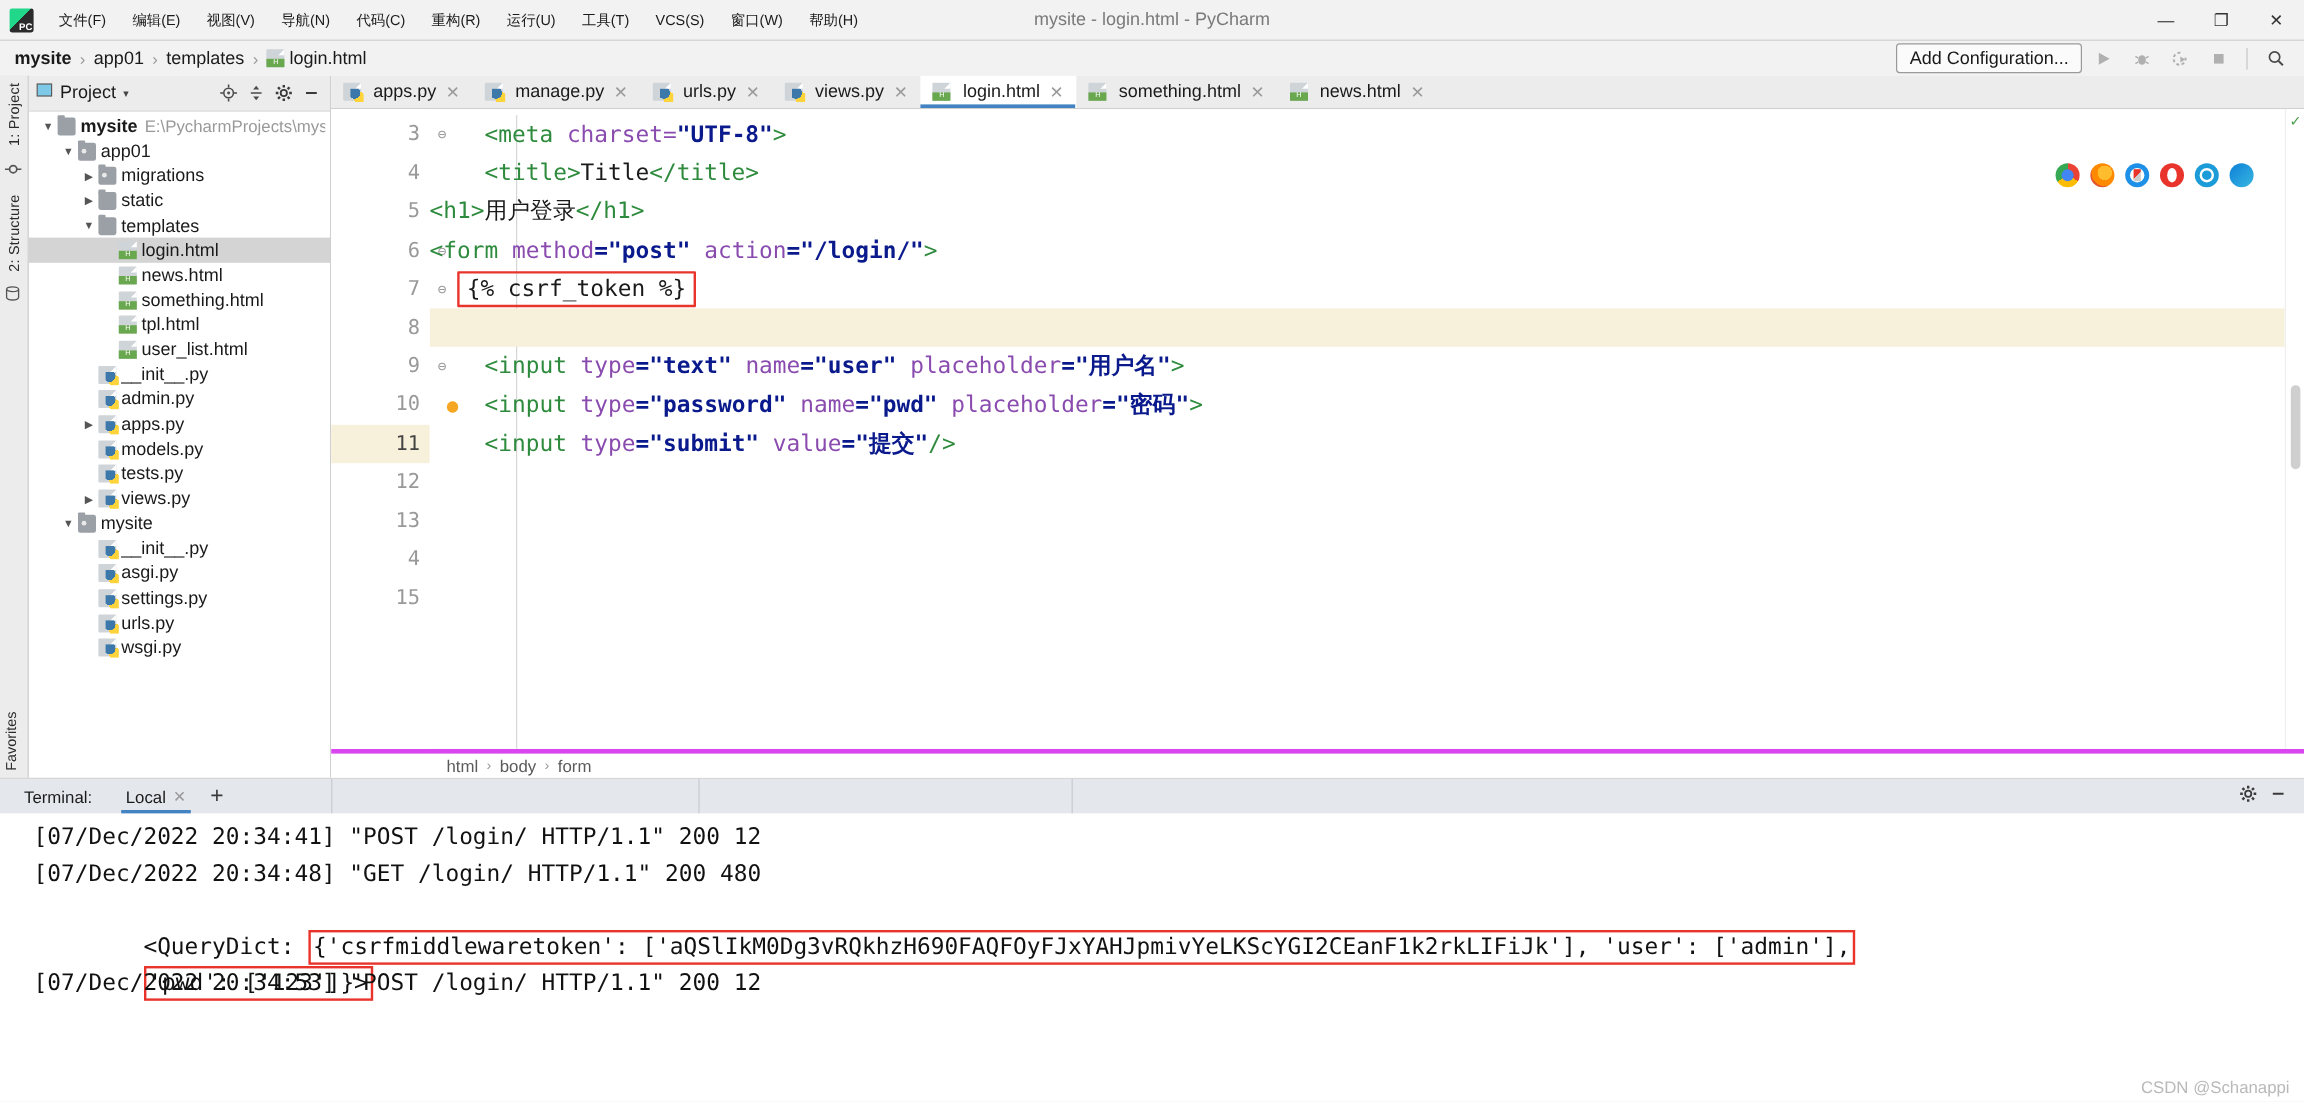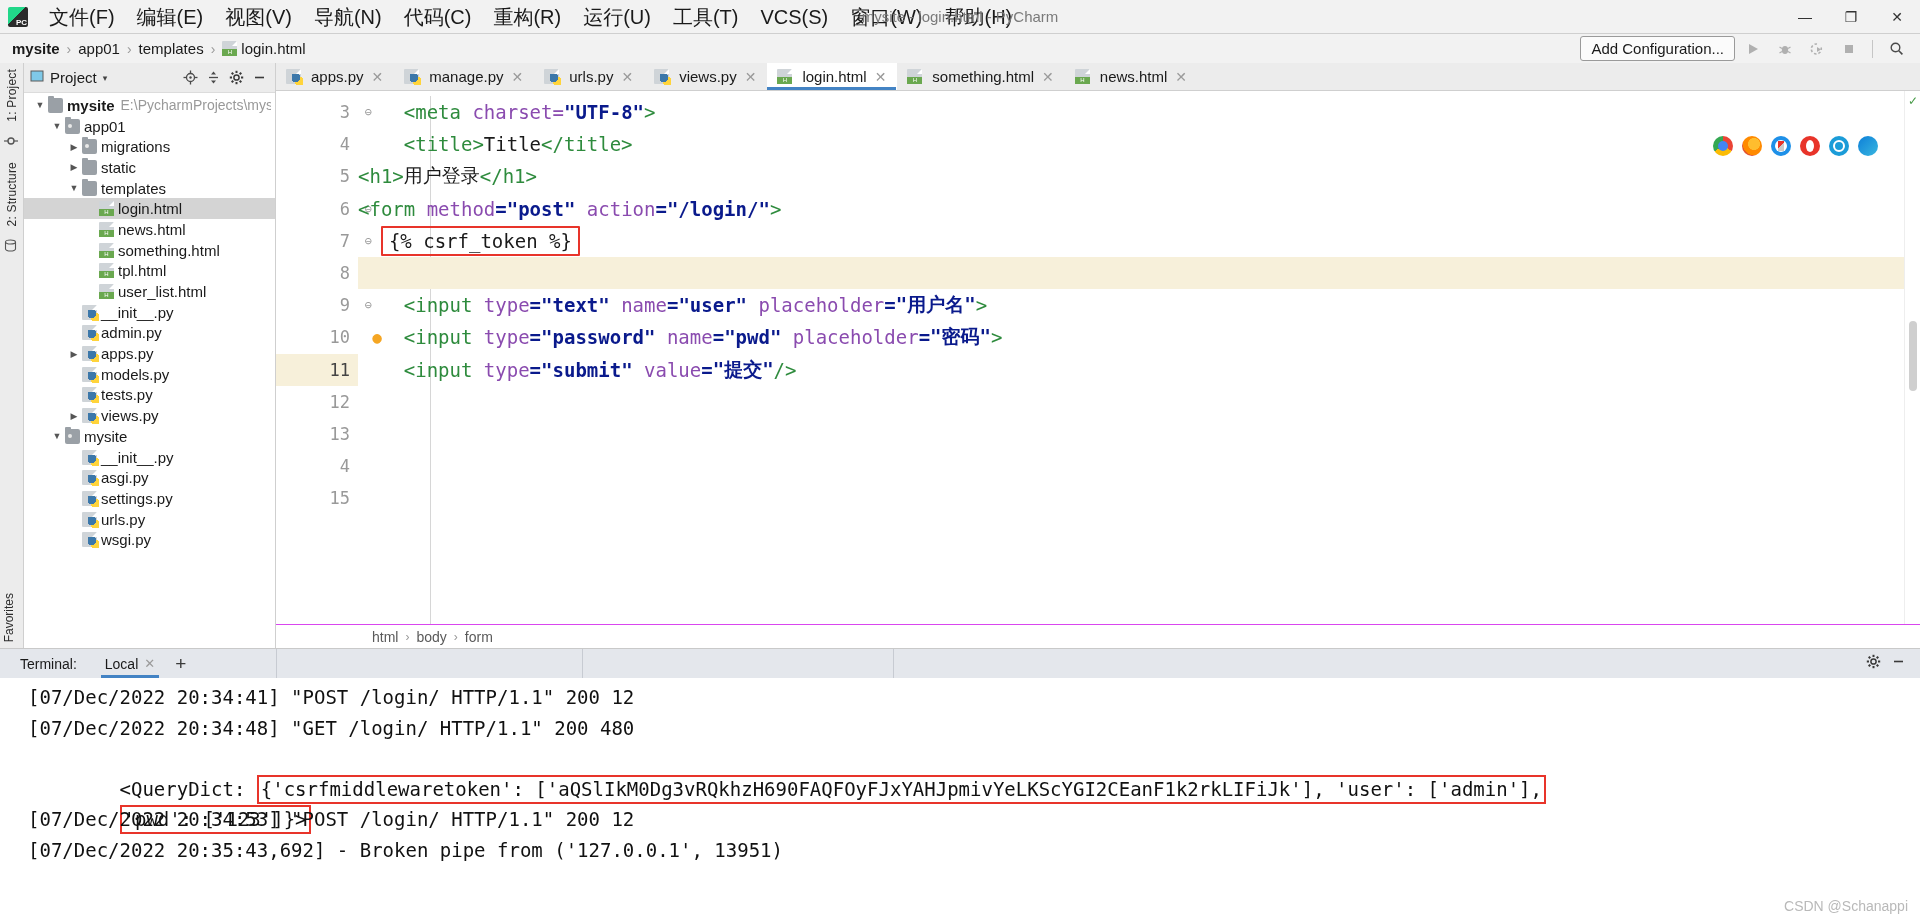--- a/index.html
+++ b/index.html
@@ -23,21 +23,21 @@
     width: 20px; height: 20px; margin: 0 10px 0 8px; flex: none;
     background: linear-gradient(135deg,#21d789 0%,#21d789 45%,#2b2b2b 45%,#2b2b2b 100%);
     border-radius: 2px; position: relative;
   }
   .pc-logo::after {
     content: "PC"; position: absolute; right: 1px; bottom: 0px;
     font-size: 8px; color: #fff; font-family: "Liberation Sans", sans-serif; font-weight:bold;
   }
   .menu { display: flex; align-items: center; gap: 0px; }
   .menu-item {
-    padding: 4px 11px; font-size: 20px; color: #1a1a1a; white-space: nowrap;
+    padding: 4px 11px; font-size: 12px; color: #1a1a1a; white-space: nowrap;
     font-family: "Liberation Sans", sans-serif; line-height: 20px;
   }
   .win-title {
     position: absolute; left: 0; right: 0; top: 0; height: 33px;
     display: flex; align-items: center; justify-content: center;
     color: #7a7a7a; font-size: 15px; pointer-events: none;
   }
   .win-ctrl { margin-left: auto; display: flex; align-items: center; z-index: 3; }
   .win-btn {
     width: 46px; height: 33px; display: flex; align-items: center; justify-content: center;
@@ -153,21 +153,21 @@
   .val { color: #0a1a8c; font-weight: bold; }
   .txt { color: #1a1a1a; }
   .punct { color: #1a1a1a; }
   .bulb { color: #f5a623; font-size: 15px; }
   .hl-box {
     border: 2px solid #e8342a; padding: 1px 6px; display: inline-block;
     line-height: 24px; border-radius: 1px; text-align: center;
   }
   .bc-bar {
     height: 24px; display: flex; align-items: center; background: #fff;
-    border-top: 1px solid #d946ef; flex: none; padding-left: 96px; gap: 7px;
+    border-top: 4px solid #d946ef; flex: none; padding-left: 96px; gap: 7px;
     font-size: 14px; color: #5a5a5a;
   }
   .bc-sep { color: #9a9a9a; font-size: 12px; }
   .right-rail {
     width: 16px; flex: none; background:#fff; border-left:1px solid #eee; position: relative;
   }
   .rail-check { position:absolute; top:3px; left:3px; color:#4a9c4a; font-size:12px; }
   .scroll-thumb { position:absolute; right:3px; top:230px; width:8px; height:70px; background:#cfcfcf; border-radius:4px; }
 
   
@@ -699,18 +699,17 @@
     <div class="term-body">
       <div class="tline">[07/Dec/2022 20:34:41] "POST /login/ HTTP/1.1" 200 12</div>
       <div class="tline">[07/Dec/2022 20:34:48] "GET /login/ HTTP/1.1" 200 480</div>
       <div class="tline" style="height:30.5px;">
         <span>&lt;QueryDict: </span><span class="mark">{'csrfmiddlewaretoken': ['aQSlIkM0Dg3vRQkhzH690FAQFOyFJxYAHJpmivYeLKScYGI2CEanF1k2rkLIFiJk'], 'user': ['admin'],</span>
       </div>
       <div class="tline" style="height:30.5px;">
         <span class="mark">'pwd': ['123']}&gt;</span>
       </div>
       <div class="tline">[07/Dec/2022 20:34:53] "POST /login/ HTTP/1.1" 200 12</div>
-      <div class="tline">[07/Dec/2022 20:35:43,692] - Broken pipe from ('127.0.0.1', 13951)</div>
     </div>
   </div>
 
   <div class="watermark">CSDN @Schanappi</div>
 </div>
 
 </body></html>

